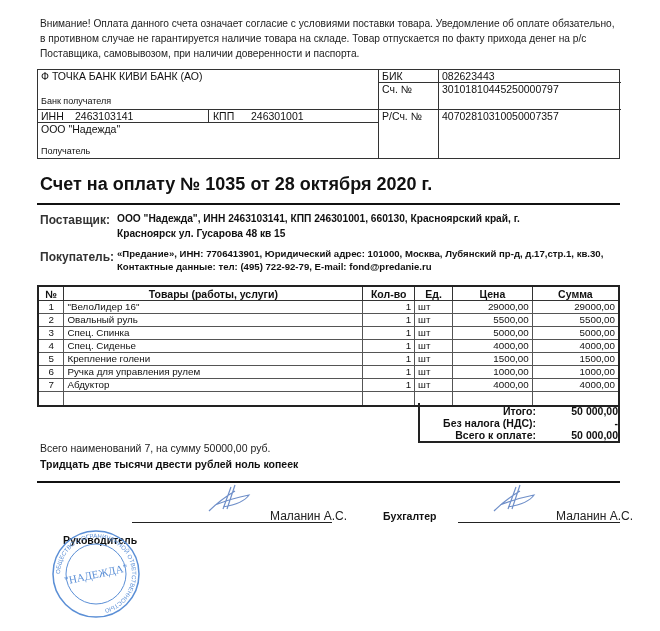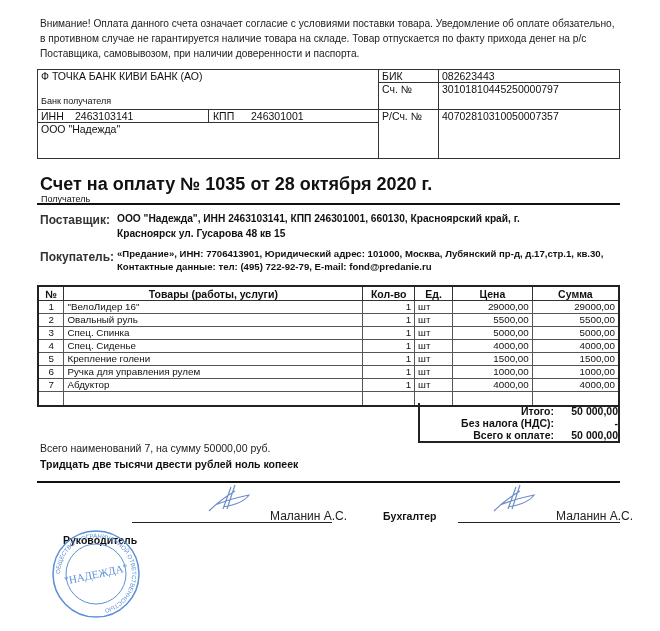--- a/index.html
+++ b/index.html
@@ -27,21 +27,21 @@
   table.items td { height: 12px; padding: 0 3px; border: 1px solid #555; line-height: 12px; white-space: nowrap; }
   table.items tr.head th { border-top: 2px solid #222; }
   table.items td.c { text-align: center; }
   table.items td.r { text-align: right; }
   table.items .lb { border-left: 2px solid #222; }
   table.items .rb { border-right: 2px solid #222; }
   table.items tr.last td { border-bottom: 2px solid #222; height: 13px; }
 
   .totals { left: 418px; top: 403px; width: 202px; height: 40px; border: 2px solid #222; border-top: none; box-sizing: border-box; }
   .totals .row { position: absolute; left: 0; width: 198px; font-size: 10.5px; font-weight: bold; height: 13px; line-height: 13px; }
-  .totals .row .k { position: absolute; right: 64px; text-align: center; white-space: nowrap; }
+  .totals .row .k { position: absolute; right: 82px; text-align: center; white-space: nowrap; }
   .totals .row .v { position: absolute; right: 0; text-align: right; white-space: nowrap; }
 
   .summary1 { left: 40px; top: 442px; font-size: 10.5px; color: #222; }
   .summary2 { left: 40px; top: 458px; font-size: 10.5px; font-weight: bold; color: #111; }
 
   .rule2 { left: 37px; top: 481px; width: 583px; height: 2px; background: #111; }
 
   .sig-label { font-size: 10.5px; font-weight: bold; color: #111; }
   .sig-line { height: 1px; background: #222; }
   .sig-name { font-size: 12px; color: #222; }
@@ -57,21 +57,21 @@
   <div class="hline" style="left:0;top:39px;width:340px;"></div>
 
   <div class="cell" style="left:0;top:40px;">ИНН</div>
   <div class="cell" style="left:34px;top:40px;">2463103141</div>
   <div class="vline" style="left:170px;top:39px;height:13px;"></div>
   <div class="cell" style="left:172px;top:40px;">КПП</div>
   <div class="cell" style="left:210px;top:40px;">246301001</div>
   <div class="hline" style="left:0;top:52px;width:340px;"></div>
 
   <div class="cell" style="left:0;top:53px;">ООО "Надежда"</div>
-  <div class="cell small" style="left:0;top:76px;margin-top:48px;">Получатель</div>
+  <div class="cell small" style="left:0;top:76px;">Получатель</div>
 
   <div class="vline" style="left:340px;top:0;height:88px;"></div>
   <div class="vline" style="left:400px;top:0;height:88px;"></div>
 
   <div class="cell" style="left:341px;top:0;">БИК</div>
   <div class="cell" style="left:401px;top:0;">082623443</div>
   <div class="hline" style="left:340px;top:12px;width:243px;"></div>
   <div class="cell" style="left:341px;top:13px;">Сч. №</div>
   <div class="cell" style="left:401px;top:13px;">30101810445250000797</div>
   <div class="hline" style="left:340px;top:39px;width:243px;"></div>

